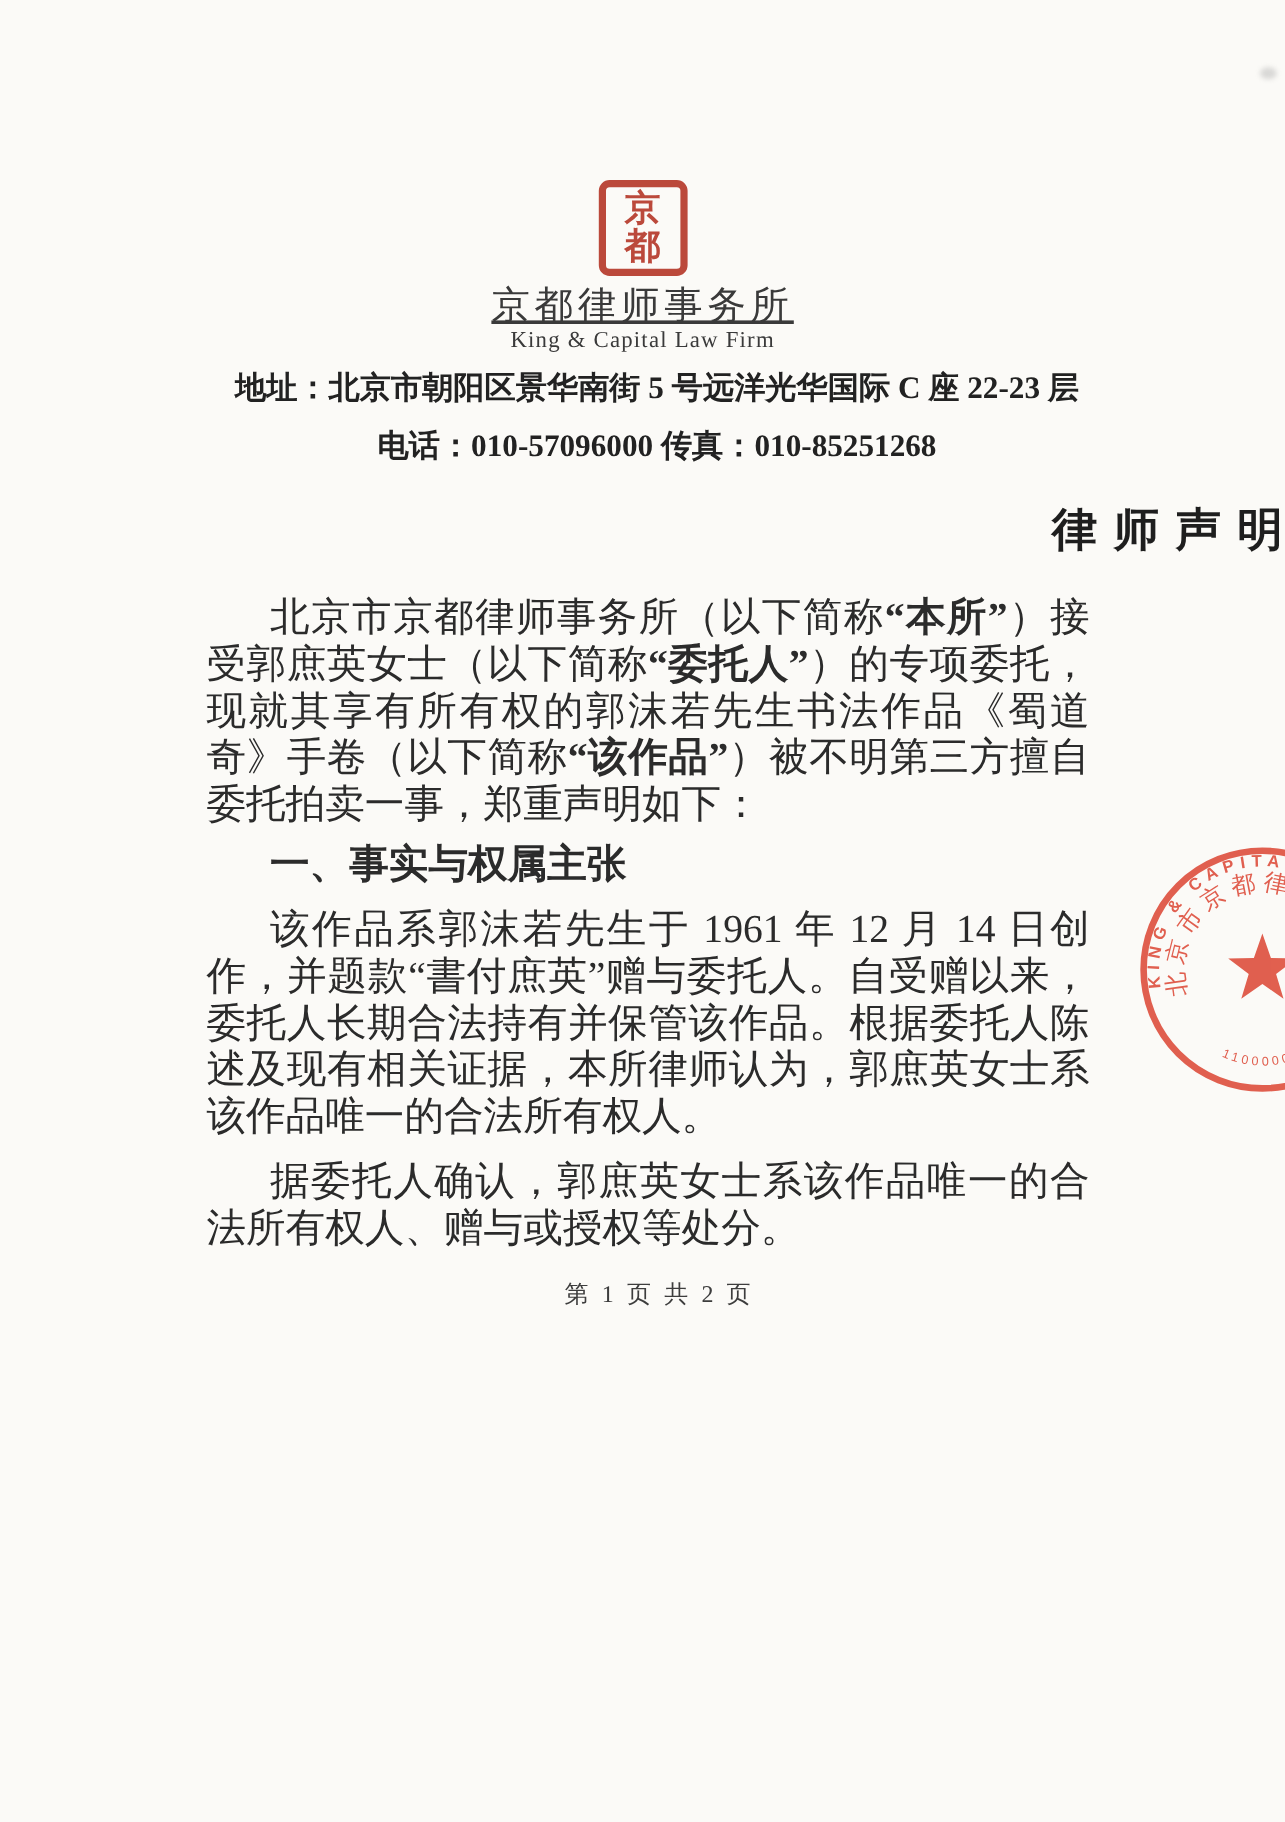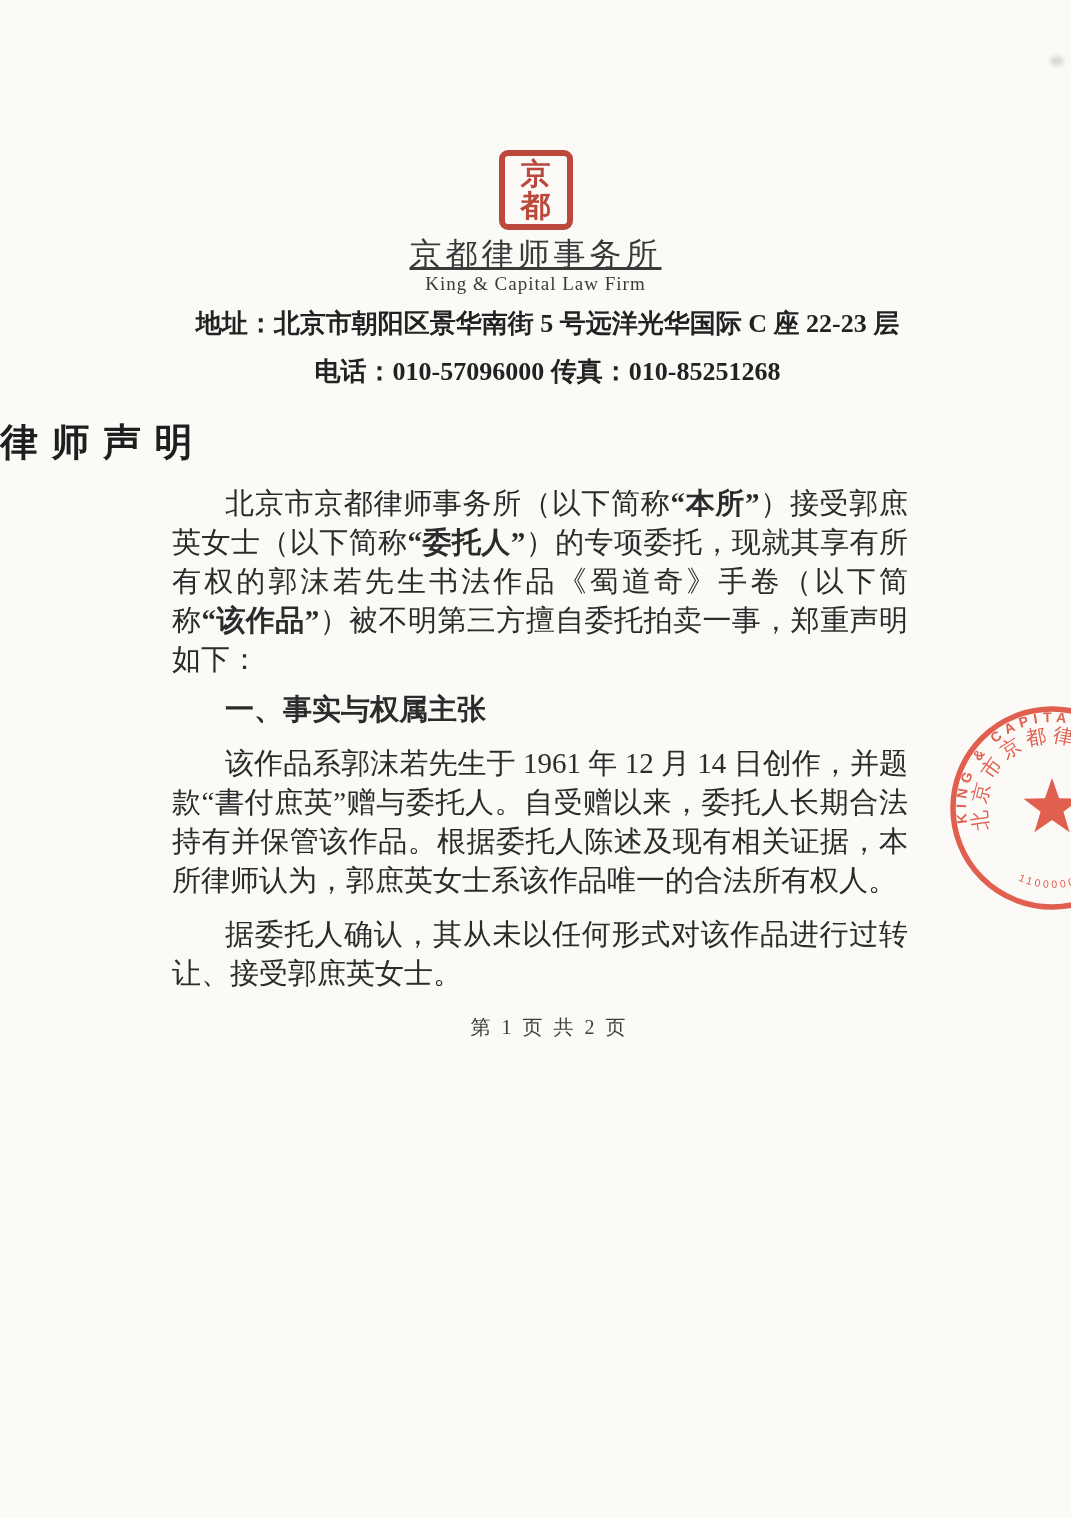--- a/index.html
+++ b/index.html
@@ -25,27 +25,27 @@
   .seal-logo span { font-size:30px; line-height:32px; display:block; }
   .firm-cn { margin-top:6px; font-size:32px; line-height:36px; letter-spacing:4px; color:#3a3a3a;text-decoration:underline; }
   .firm-en { font-size:19px; line-height:24px; letter-spacing:1px; color:#3a3a3a; }
   .contact-line {
     font-size:26px; line-height:32px; font-weight:bold;
     margin-top:12px; position:relative; left:12px; color:#222;
   }
   .contact-line.phone { margin-top:16px; }
   
   .doc-title {
-    margin:28px 0 0; text-align:left;
+    margin:28px 0 0; text-align:right;
     font-size:38px; line-height:52px; font-weight:bold; letter-spacing:2px; color:#1e1e1e;font-family:Liberation Serif, serif;
   }
   
   .doc-body {
-    margin-left:172px; margin-top:16px; width:736px;
-    font-size:29px; line-height:39px;
+    margin-left:172px; margin-top:28px; width:736px;
+    font-size:33px; line-height:39px;
     text-align:justify; text-justify:inter-ideograph;
   }
   .para { margin:0 0 15px; text-indent:53px; }
   .para.heading { font-weight:bold; margin-top:-4px; }
   .b { font-weight:bold; }
   
   .page-footer {
     margin-top:21px; text-align:center;
     font-size:20px; letter-spacing:3px; color:#3d3d3d;
     position:relative; left:14px;
@@ -77,21 +77,21 @@
     <div class="contact-line">地址：北京市朝阳区景华南街 5 号远洋光华国际 C 座 22-23 层</div>
     <div class="contact-line phone">电话：010-57096000 传真：010-85251268</div>
   </div>
 
   <h1 class="doc-title">律 师 声 明</h1>
 
   <div class="doc-body">
       <p class="para"><span>北京市京都律师事务所（以下简称</span><span class="b">“本所”</span><span>）接受郭庶英女士（以下简称</span><span class="b">“委托人”</span><span>）的专项委托，现就其享有所有权的郭沫若先生书法作品《蜀道奇》手卷（以下简称</span><span class="b">“该作品”</span><span>）被不明第三方擅自委托拍卖一事，郑重声明如下：</span></p>
       <p class="para heading"><span class="b">一、事实与权属主张</span></p>
       <p class="para"><span>该作品系郭沫若先生于 1961 年 12 月 14 日创作，并题款“書付庶英”赠与委托人。自受赠以来，委托人长期合法持有并保管该作品。根据委托人陈述及现有相关证据，本所律师认为，郭庶英女士系该作品唯一的合法所有权人。</span></p>
-      <p class="para"><span>据委托人确认，其从未以任何形式对该作品进行过转让、接受郭庶英女士。</span></p>
+      <p class="para"><span>据委托人确认，郭庶英女士系该作品唯一的合法所有权人、赠与或授权等处分。</span></p>
     </div>
 
   <div class="page-footer">第 1 页 共 2 页</div>
 
   <svg class="stamp" width="212" height="212" viewBox="0 0 212 212" aria-hidden="true">
     <defs>
       <path id="arcEn" d="M 63 180.5 A 86 86 0 1 1 149 180.5"></path>
       <path id="arcCn" d="M 73 163.2 A 66 66 0 1 1 139 163.2"></path>
       <path id="arcNum" d="M 54.6 167.3 A 80 80 0 0 0 157.4 167.3"></path>
     </defs>

